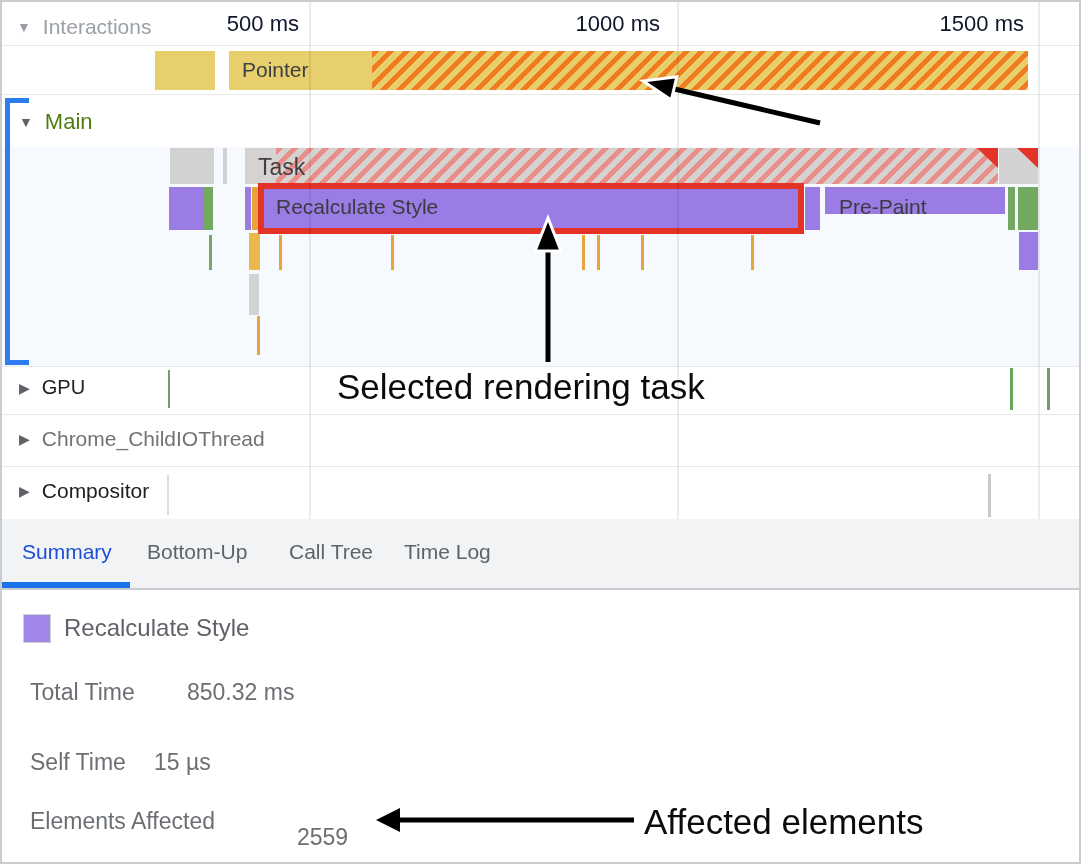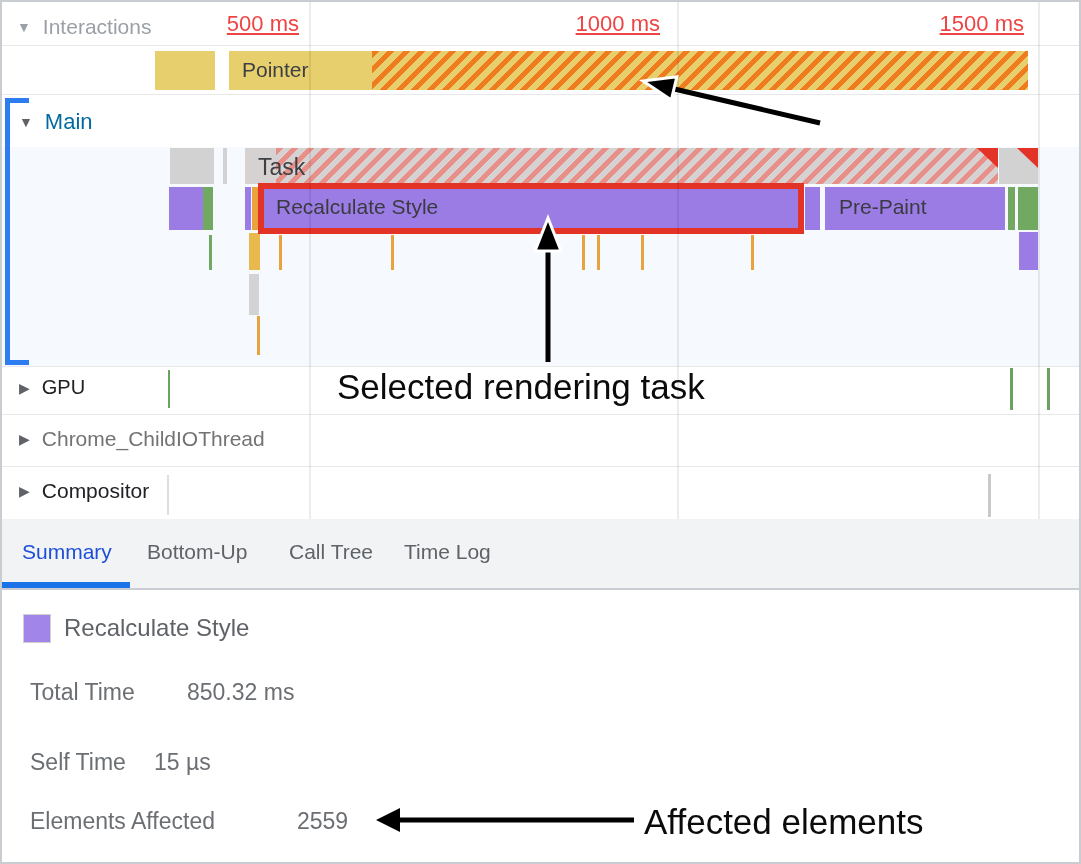--- a/index.html
+++ b/index.html
@@ -5,21 +5,21 @@
   html,body{margin:0;padding:0;background:#fff;}
   #screen{
     position:relative;width:1081px;height:864px;box-sizing:border-box;
     background:#ffffff;border:2px solid #c9cdd1;overflow:hidden;
     font-family:"Liberation Sans",sans-serif;
     -webkit-font-smoothing:antialiased;
   }
   .abs{position:absolute;}
   .hdiv{position:absolute;left:0;width:1077px;height:1px;background:#e8e8e8;}
   .gridline{position:absolute;top:0;height:517px;width:2px;background:rgba(0,0,0,0.075);z-index:30;}
-  .ruler-label{position:absolute;top:9px;width:150px;text-align:right;font-size:22px;color:#ef4444;z-index:5;text-decoration:underline;}
+  .ruler-label{position:absolute;top:9px;width:150px;text-align:right;font-size:22px;color:#0f172a;z-index:5;}
   .track-header{position:absolute;display:flex;align-items:center;gap:12px;z-index:6;cursor:default;}
   .tri{font-size:14px;line-height:1;}
   .track-name{font-size:21px;}
   .bar{position:absolute;z-index:10;}
   .bar-label{position:absolute;font-size:23px;color:#3c4043;white-space:nowrap;z-index:12;}
   .flame-bg{position:absolute;left:0;top:145px;width:1077px;height:219px;background:#f6f9fe;z-index:1;}
   .corner-tri{position:absolute;z-index:14;background:#e33327;clip-path:polygon(0 0,100% 0,100% 100%);}
   .hatch-orange{position:absolute;top:0;bottom:0;background:repeating-linear-gradient(135deg,#f07c20 0 5px,rgba(240,124,32,0) 5px 11px);}
   .hatch-red{position:absolute;top:0;bottom:0;background:repeating-linear-gradient(135deg,#e98f8a 0 5px,rgba(233,143,138,0) 5px 11px);}
   .tick{position:absolute;width:3px;background:#e8a33c;z-index:10;}
@@ -62,42 +62,42 @@
     <div class="bar-label" style="left:13px;top:7px;font-size:21px;">Pointer</div>
   </div>
   <div class="hdiv" style="top:92px;"></div>
 
   <div class="flame-bg"></div>
   <div class="abs" style="left:3px;top:96px;width:5px;height:267px;background:#2e7df0;z-index:7;"></div>
   <div class="abs" style="left:3px;top:96px;width:24px;height:5px;background:#2e7df0;z-index:7;"></div>
   <div class="abs" style="left:3px;top:358px;width:24px;height:5px;background:#2e7df0;z-index:7;"></div>
   <div class="track-header" style="left:17px;top:107px;">
     <span class="tri" style="color:#5f6368;">▼</span>
-    <span class="track-name" style="color:#0369a1;font-size:22px;">Main</span>
+    <span class="track-name" style="color:#4d7c0f;font-size:22px;">Main</span>
   </div>
 
   <div class="bar" style="left:168px;top:146px;width:44px;height:36px;background:#d2d2d2;"></div>
   <div class="bar" style="left:221px;top:146px;width:4px;height:36px;background:#d2d2d2;"></div>
   <div class="bar" style="left:243px;top:146px;width:753px;height:36px;background:#d6d2d2;">
     <div class="hatch-red" style="left:31px;right:0;"></div>
     <div class="bar-label" style="left:13px;top:6px;color:#3f4043;">Task</div>
   </div>
   <div class="corner-tri" style="left:975px;top:146px;width:21px;height:20px;"></div>
   <div class="bar" style="left:997px;top:146px;width:39px;height:36px;background:#d2d2d2;"></div>
   <div class="corner-tri" style="left:1015px;top:146px;width:21px;height:20px;"></div>
 
   <div class="bar" style="left:167px;top:185px;width:34px;height:43px;background:#9a7ce4;"></div>
   <div class="bar" style="left:201px;top:185px;width:10px;height:43px;background:#72a961;"></div>
   <div class="bar" style="left:243px;top:185px;width:6px;height:43px;background:#9a7ce4;"></div>
   <div class="bar" style="left:250px;top:185px;width:6px;height:43px;background:#e8a33c;"></div>
   <div class="bar" style="left:256px;top:181px;width:546px;height:51px;background:#9a7ce4;border:6px solid #e33327;box-sizing:border-box;z-index:13;">
     <div class="bar-label" style="left:12px;top:6px;font-size:21px;color:#3a3a40;">Recalculate Style</div>
   </div>
   <div class="bar" style="left:803px;top:185px;width:15px;height:43px;background:#9a7ce4;"></div>
-  <div class="bar" style="left:823px;top:185px;width:180px;height:43px;background:#9a7ce4;">
+  <div class="bar" style="left:823px;top:185px;width:180px;height:27px;background:#9a7ce4;">
     <div class="bar-label" style="left:14px;top:8px;font-size:21px;color:#3a3a40;">Pre-Paint</div>
   </div>
   <div class="bar" style="left:1006px;top:185px;width:7px;height:43px;background:#72a961;"></div>
   <div class="bar" style="left:1016px;top:185px;width:20px;height:43px;background:#72a961;"></div>
 
   <div class="bar" style="left:207px;top:233px;width:3px;height:35px;background:#72a961;"></div>
   <div class="bar" style="left:247px;top:231px;width:11px;height:37px;background:#e9b94d;"></div>
   <div class="tick" style="left:277px;top:233px;height:35px;"></div>
   <div class="tick" style="left:389px;top:233px;height:35px;"></div>
   <div class="tick" style="left:580px;top:233px;height:35px;"></div>
@@ -147,21 +147,21 @@
   <div class="sum-row" style="left:28px;top:677px;width:500px;height:30px;">
     <span class="sum-label">Total Time</span>
     <span class="sum-value" style="left:157px;">850.32 ms</span>
   </div>
   <div class="sum-row" style="left:28px;top:747px;width:500px;height:30px;">
     <span class="sum-label">Self Time</span>
     <span class="sum-value" style="left:124px;">15 µs</span>
   </div>
   <div class="sum-row" style="left:28px;top:806px;width:500px;height:30px;">
     <span class="sum-label">Elements Affected</span>
-    <span class="sum-value" style="left:267px;">2559</span>
+    <span class="sum-value" style="left:267px;margin-top:16px;">2559</span>
   </div>
 
   <div class="annot" style="left:335px;top:365px;">Selected rendering task</div>
   <div class="annot" style="left:642px;top:800px;">Affected elements</div>
 
   <svg id="arrow-svg">
 
     <line x1="818" y1="121" x2="668" y2="86" stroke="#000" stroke-width="5"></line>
     <polygon points="641,79 674.9,74.7 669.3,98.1" fill="#000" stroke="#fff" stroke-width="3"></polygon>
 

